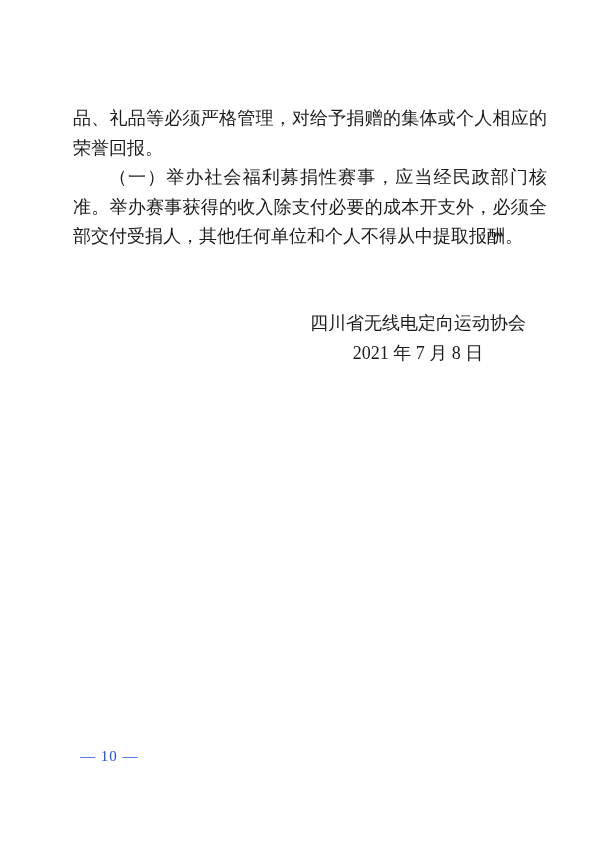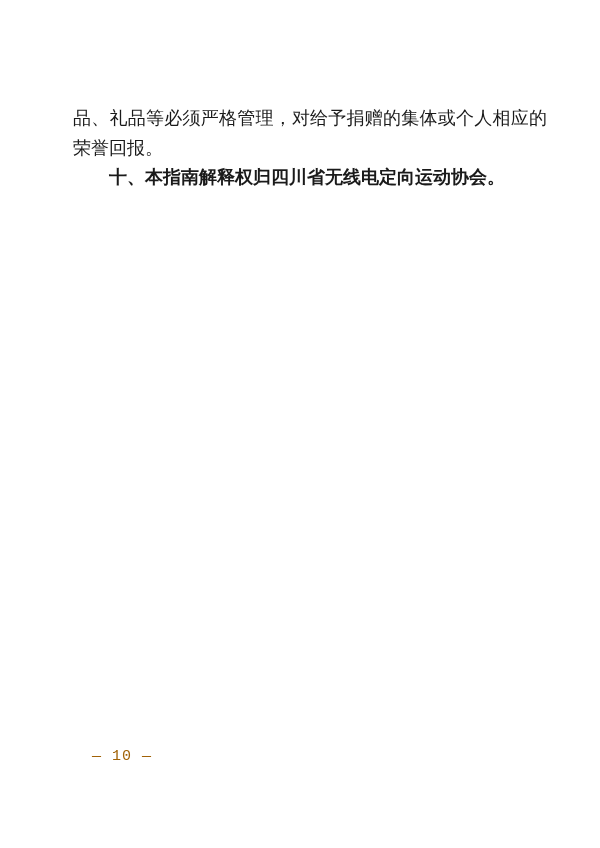--- a/index.html
+++ b/index.html
@@ -52,28 +52,31 @@
   }
   .signature p {
     text-align: center;
     line-height: 30px;
   }
   .page-number {
     position: absolute;
     left: 80px;
     top: 748px;
     font-size: 15px;
-    color: #a16207;
+    color: #1d4ed8;
     letter-spacing: 1px;
-    font-family: Liberation Mono, monospace;
-    margin-left: 12px;
+    font-family: Liberation Serif, serif;
   }
 </style>
 </head>
 <body>
 
 <div class="page">
   <div class="content">
     <p class="body-text no-indent">品、礼品等必须严格管理，对给予捐赠的集体或个人相应的荣誉回报。</p>
-    <p class="bold-para">十、本指南解释权归四川省无线电定向运动协会。</p>
+    <p class="body-text">（一）举办社会福利募捐性赛事，应当经民政部门核准。举办赛事获得的收入除支付必要的成本开支外，必须全部交付受捐人，其他任何单位和个人不得从中提取报酬。</p>
+    <div class="signature">
+      <p class="sig-org">四川省无线电定向运动协会</p>
+      <p class="sig-date">2021 年 7 月 8 日</p>
+    </div>
   </div>
   <div class="page-number">— 10 —</div>
 </div>
 
 </body></html>

